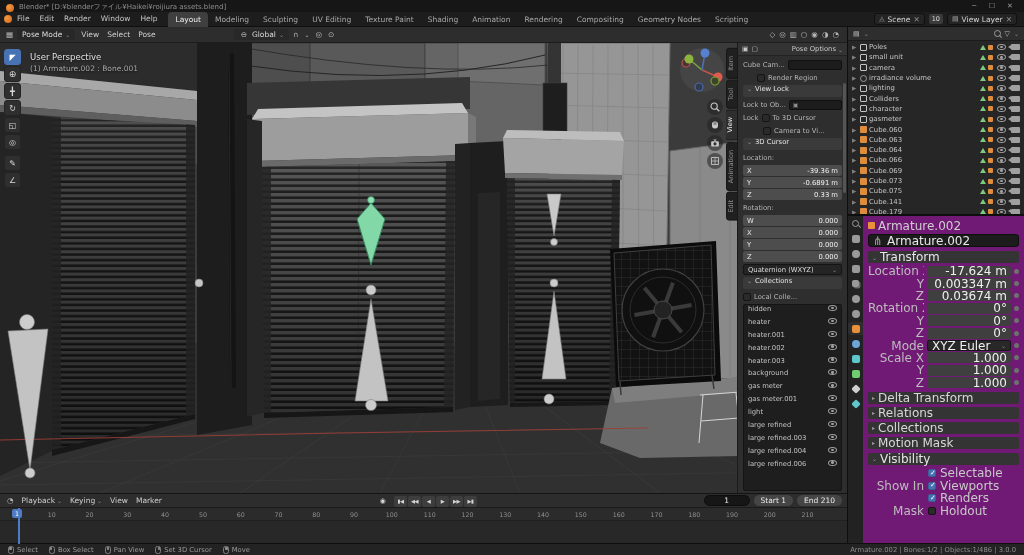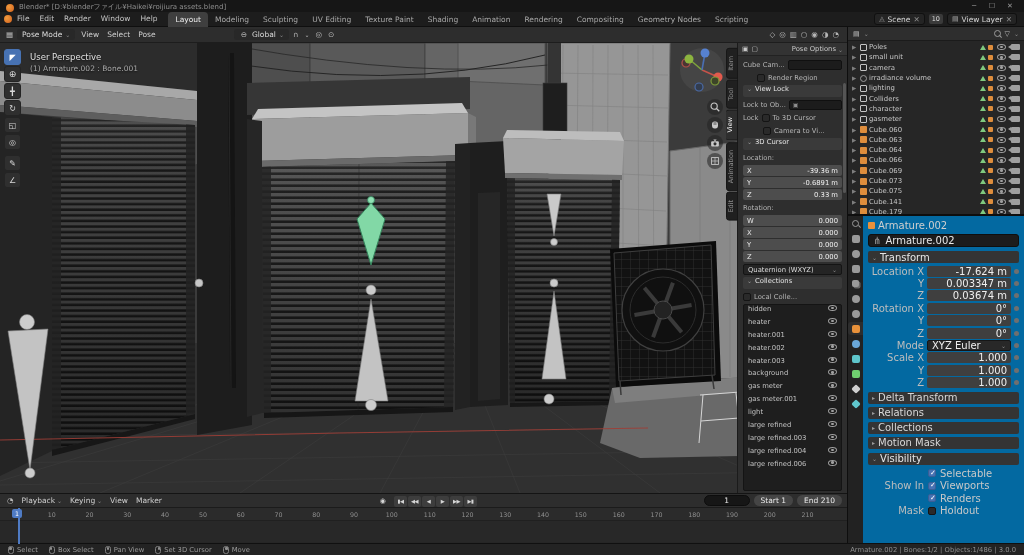--- a/index.html
+++ b/index.html
@@ -122,22 +122,22 @@
 .orow[data-type="collection"] .oicon{border:1px solid #c4c4c4;border-radius:1px}
 .orow[data-type="mesh"] .oicon{background:#de8d3c;border-radius:1px}
 .orow[data-type="lightprobe"] .oicon{border:1px solid #9a9a9a;border-radius:50%}
 .oname{flex:1;overflow:hidden;white-space:nowrap;text-overflow:ellipsis}
 .obadges{display:flex;gap:2px;align-items:center;margin-right:2px}
 .obadges .b1{width:0;height:0;border-left:3px solid transparent;border-right:3px solid transparent;
 border-bottom:5px solid #7fc97f}
 .obadges .b2{width:5px;height:5px;background:#de8d3c;border-radius:1px}
 
 
-#properties{position:absolute;left:847px;top:216px;width:177px;height:327px;background:#0369a1;
-border-left:1px solid #0e0e0e;overflow:hidden;font-size:10px}
+#properties{position:absolute;left:847px;top:216px;width:177px;height:327px;background:#701a75;
+border-left:1px solid #0e0e0e;overflow:hidden;font-size:12px}
 #ptabs{position:absolute;left:0;top:0;width:15px;height:327px;background:#222;display:flex;
 flex-direction:column;align-items:center;padding-top:4px;gap:2px}
 .ptab{width:15px;height:13px;display:flex;align-items:center;justify-content:center;flex:none}
 .ptab i{width:8px;height:8px;display:block;background:#9a9a9a;border-radius:2px}
 .ptab[data-active="true"]{background:#2d2d2d;border-radius:3px 0 0 3px}
 .ptab[data-id="render"] i,.ptab[data-id="scene"] i,.ptab[data-id="world"] i,
 .ptab[data-id="physics"] i{border-radius:50%}
 .ptab[data-id="view-layer"] i{width:7px;height:7px;box-shadow:1.5px 1.5px 0 #666}
 .ptab[data-id="object"] i{background:#e8913a}
 .ptab[data-id="physics"] i{background:#6aa7d8}

